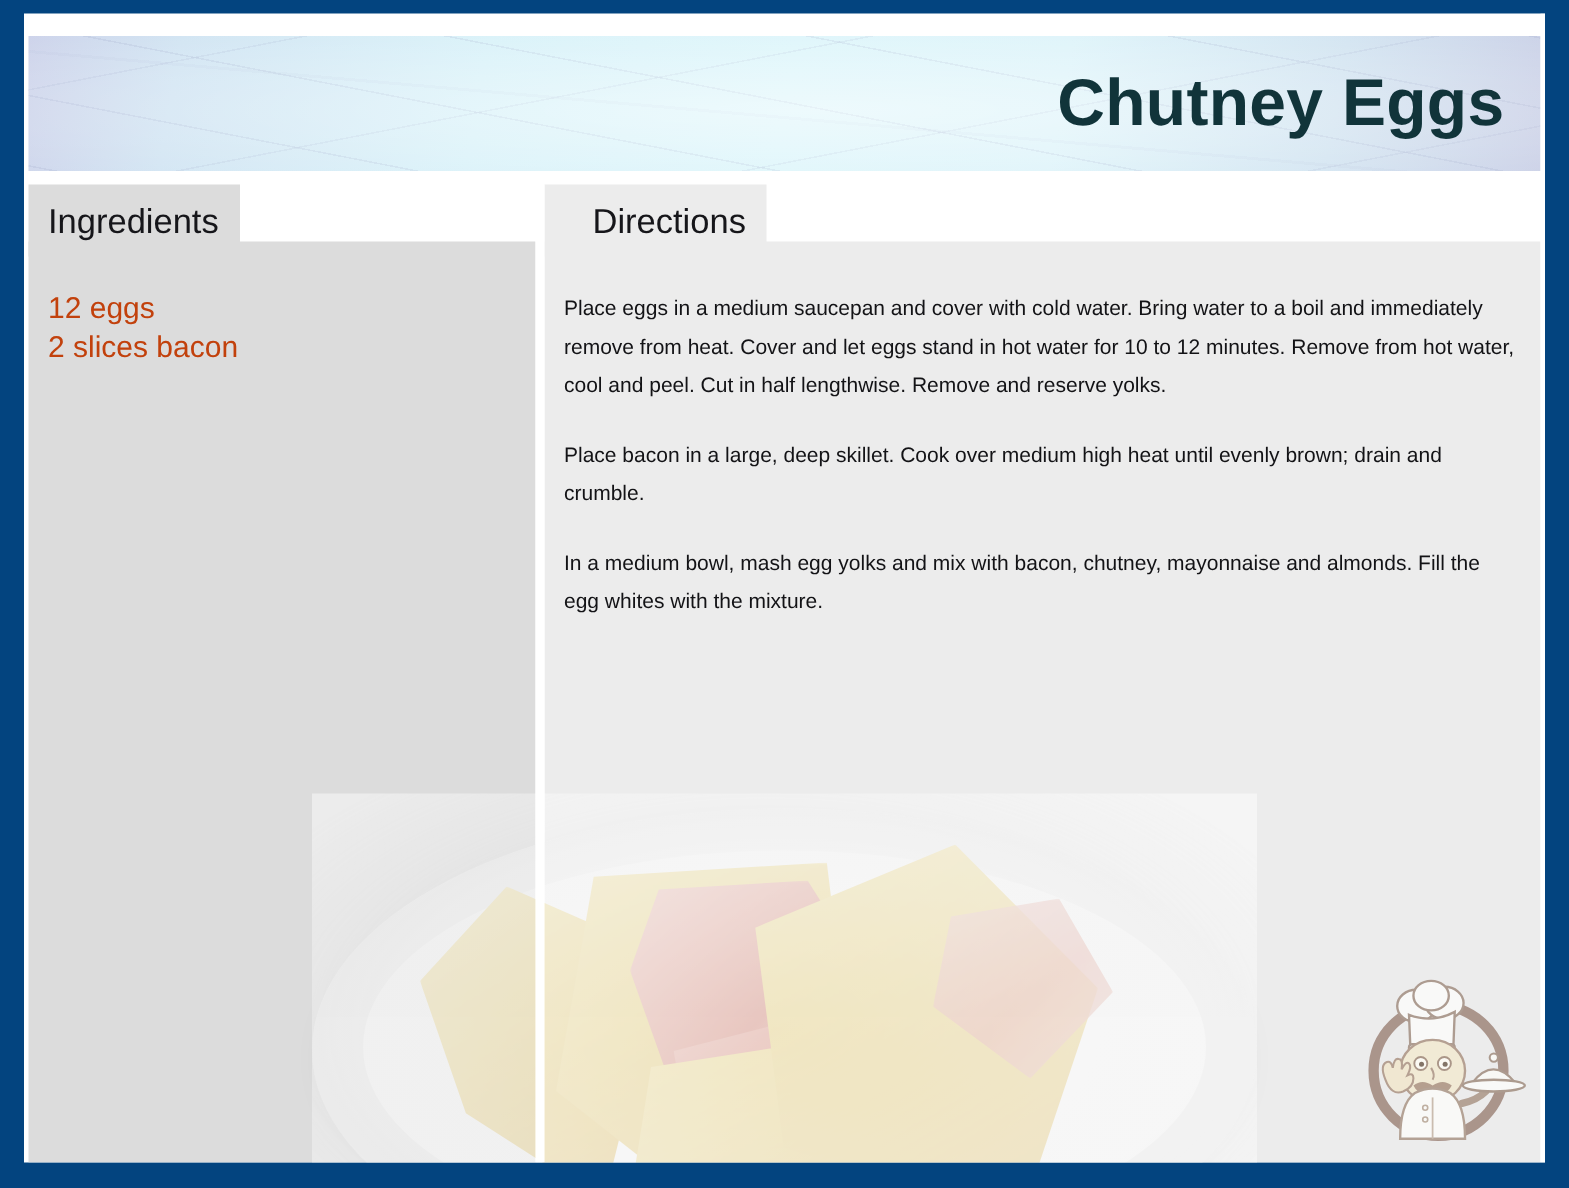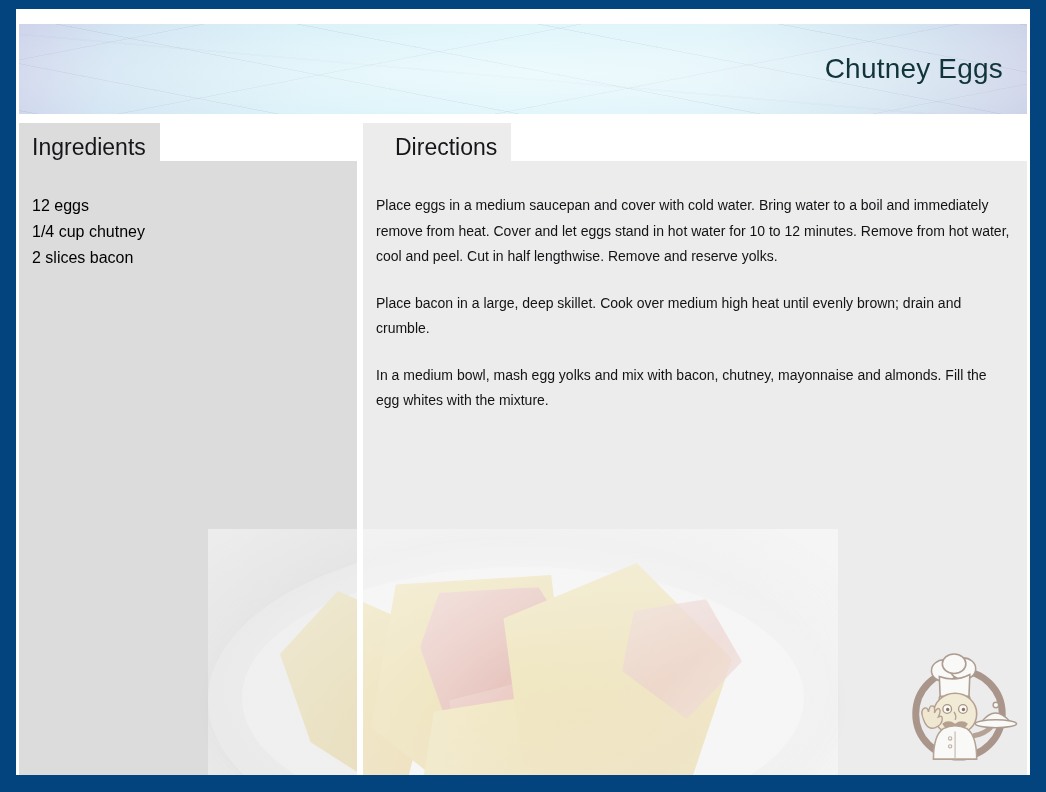--- a/index.html
+++ b/index.html
@@ -66,22 +66,22 @@
     inset: 0;
     background:
       radial-gradient(120% 140% at 52% 55%, rgba(255,255,255,0.55) 0%, rgba(255,255,255,0) 62%);
     pointer-events: none;
   }
   .recipe-title {
     position: absolute;
     right: 24px;
     top: 50%;
     transform: translateY(-50%);
-    font-size: 28px;
-    font-weight: 400;
+    font-size: 44px;
+    font-weight: 700;
     color: #11343a;
     letter-spacing: 0.2px;
     white-space: nowrap;
     line-height: 1;
     z-index: 3;
   }
 
   
   .content {
     position: absolute;
@@ -125,23 +125,23 @@
     right: 0;
     bottom: 0;
     box-sizing: border-box;
     padding: 32px 14px 0 13px;
     z-index: 1;
   }
   .panel-ingredients .panel-body { background: #dcdcdc; }
   .panel-directions  .panel-body { background: #ececec; }
 
   .ingredient-line {
-    font-size: 16px;
+    font-size: 20px;
     line-height: 26px;
-    color: #000000;
+    color: #c2410c;
     white-space: nowrap;
   }
 
   .direction-para {
     position: relative;
     font-size: 14px;
     line-height: 25.5px;
     color: #131316;
     margin: 0 0 21px 0;
     max-width: 644px;
@@ -258,21 +258,20 @@
       <div class="sheen"></div>
       <div class="recipe-title">Chutney Eggs</div>
     </div>
 
     <div class="content">
 
       <div class="panel panel-ingredients">
         <div class="section-tab">Ingredients</div>
         <div class="panel-body">
           <div class="ingredient-line">12 eggs</div>
-          <div class="ingredient-line">1/4 cup chutney</div>
           <div class="ingredient-line">2 slices bacon</div>
         </div>
       </div>
 
       <div class="panel panel-directions">
         <div class="section-tab">Directions</div>
         <div class="panel-body">
           <p class="direction-para">Place eggs in a medium saucepan and cover with cold water. Bring water to a boil and immediately remove from heat. Cover and let eggs stand in hot water for 10 to 12 minutes. Remove from hot water, cool and peel. Cut in half lengthwise. Remove and reserve yolks.</p>
           <p class="direction-para">Place bacon in a large, deep skillet. Cook over medium high heat until evenly brown; drain and crumble.</p>
           <p class="direction-para">In a medium bowl, mash egg yolks and mix with bacon, chutney, mayonnaise and almonds. Fill the egg whites with the mixture.</p>

